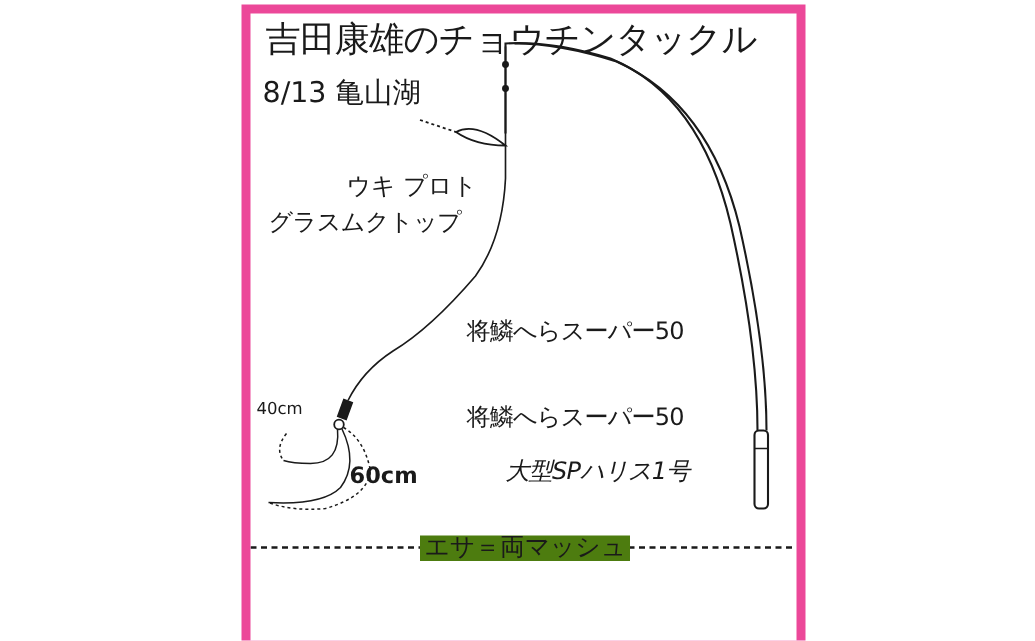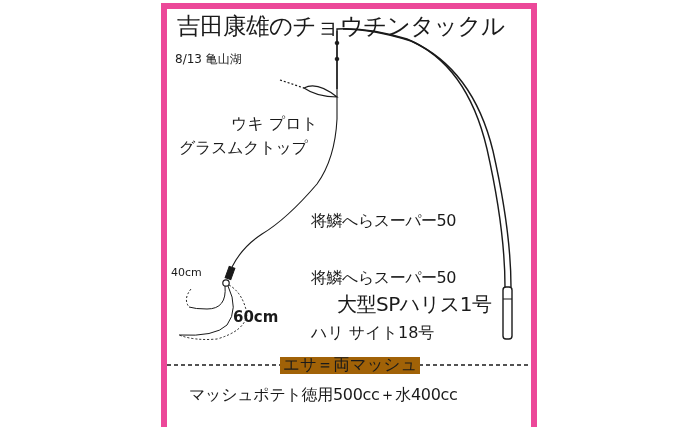--- a/index.html
+++ b/index.html
@@ -2,32 +2,32 @@
 <html><head>
 <meta charset="utf-8">
 <style>
   html, body { margin:0; padding:0; background:#ffffff; }
   body { width:690px; height:427px; position:relative; overflow:hidden;
          font-family:"DejaVu Sans", "Liberation Sans", sans-serif; color:#1a1a1a; }
   .frame { position:absolute; left:161px; top:3px; width:364px; height:418px;
            border:6px solid #ec4899; background:#fff; }
   .t { position:absolute; white-space:nowrap; line-height:1; }
   .title { left:10px; top:6px; font-size:23.5px; letter-spacing:-0.5px; }
-  .date { left:8px; top:44px; font-size:12px; }
+  .date { left:8px; top:44px; font-size:19px; }
   .rod { left:156px; top:44px; font-size:16px; }
   .float-name { left:64px; top:107px; font-size:16px; }
   .float-model { left:12px; top:131px; font-size:16px; letter-spacing:-0.3px; }
   .main1 { left:144px; top:204px; font-size:16px; letter-spacing:-0.5px; }
   .main2 { left:170px; top:228px; font-size:16px; letter-spacing:-0.5px; }
   .hari1 { left:144px; top:261px; font-size:16px; letter-spacing:-0.5px; }
-  .hari2 { left:170px; top:285px; font-size:20px; letter-spacing:-0.5px; }
+  .hari2 { left:170px; top:297px; font-size:16px; letter-spacing:-0.5px;font-style:italic; }
   .hook { left:144px; top:316px; font-size:16px; }
   .len40 { left:4px; top:258px; font-size:11px; }
   .len60 { left:66px; top:301px; font-size:15px;font-weight:bold; }
-  .bait-label { left:113px; top:348px; font-size:16.5px; background:#a16207; padding:0 3px; }
+  .bait-label { left:113px; top:348px; font-size:16.5px; background:#4d7c0f; padding:0 3px; }
   .recipe { left:22px; top:378px; font-size:16px; letter-spacing:-0.3px; }
   svg.art { position:absolute; left:0; top:0; }
 </style>
 </head>
 <body>
 
 <div class="frame">
 
   <svg class="art" width="364" height="418" viewBox="0 0 364 418">
 
@@ -69,20 +69,18 @@
   <span class="t date">8/13 亀山湖</span>
 
   <span class="t float-name">ウキ プロト</span>
   <span class="t float-model">グラスムクトップ</span>
 
   <span class="t main1">将鱗へらスーパー50</span>
 
   <span class="t hari1">将鱗へらスーパー50</span>
   <span class="t hari2">大型SPハリス1号</span>
 
-  <span class="t hook">ハリ サイト18号</span>
 
   <span class="t len40">40cm</span>
   <span class="t len60">60cm</span>
 
   <span class="t bait-label">エサ＝両マッシュ</span>
-  <span class="t recipe">マッシュポテト徳用500cc＋水400cc</span>
 </div>
 
 </body></html>

